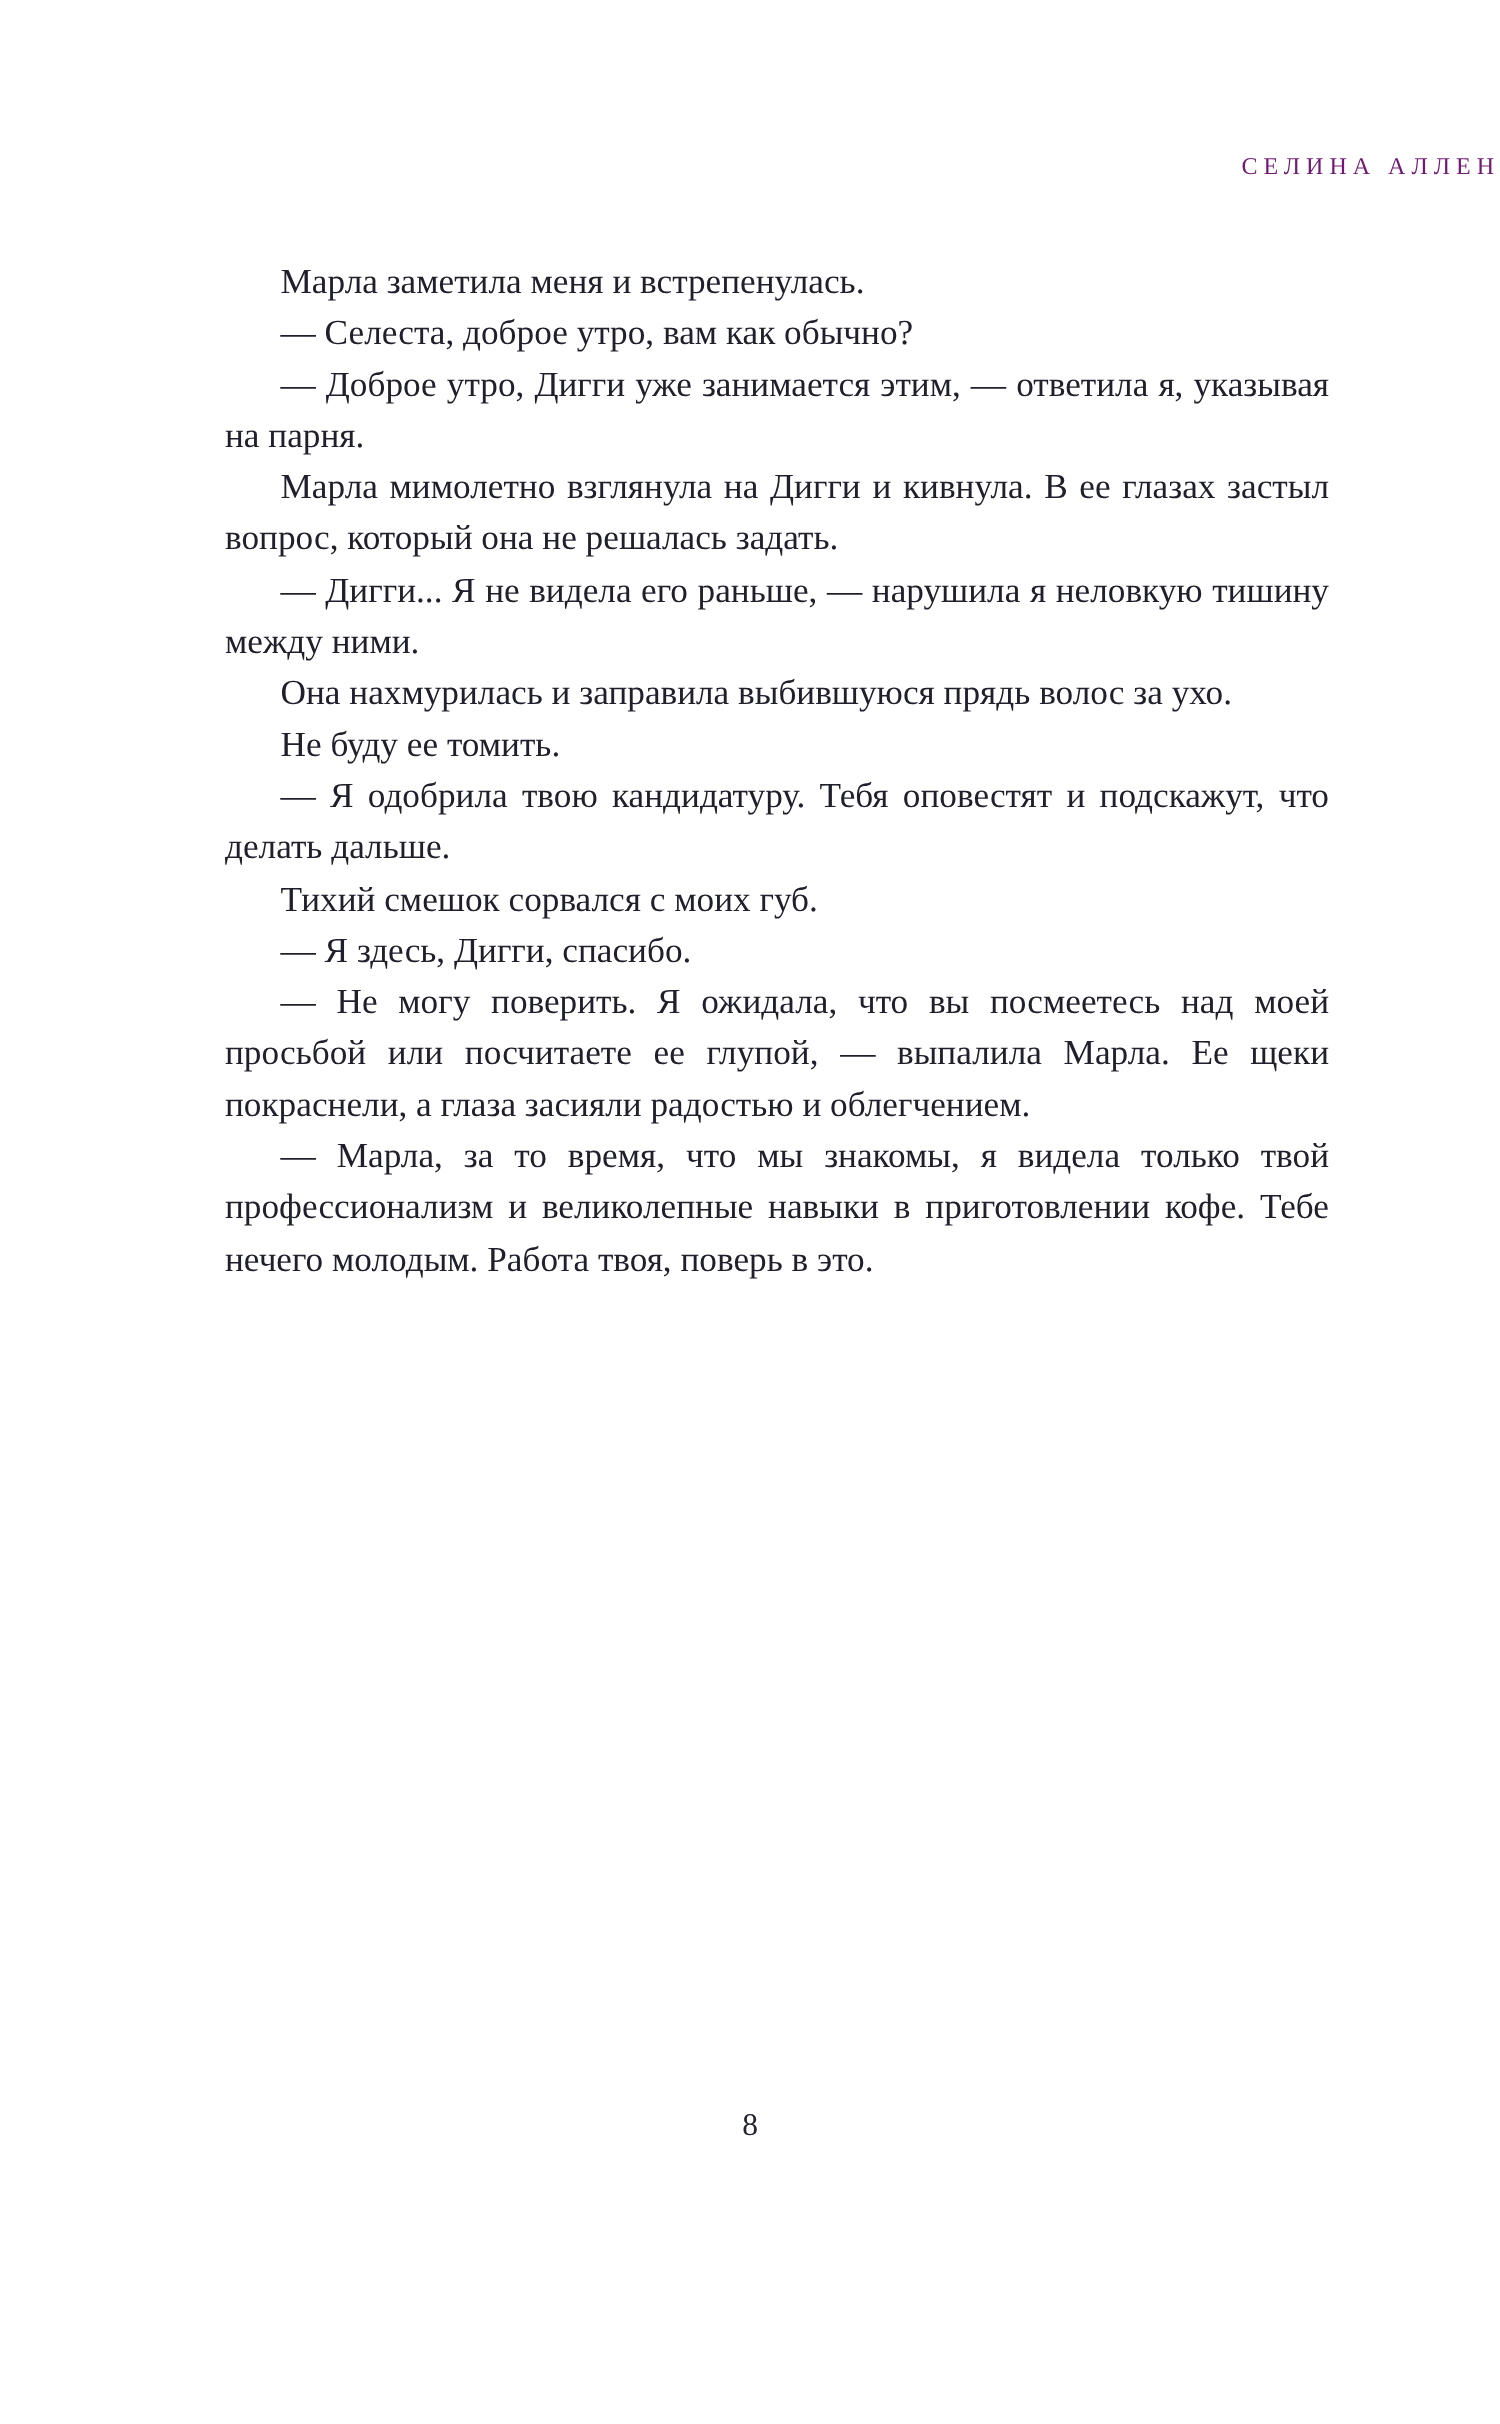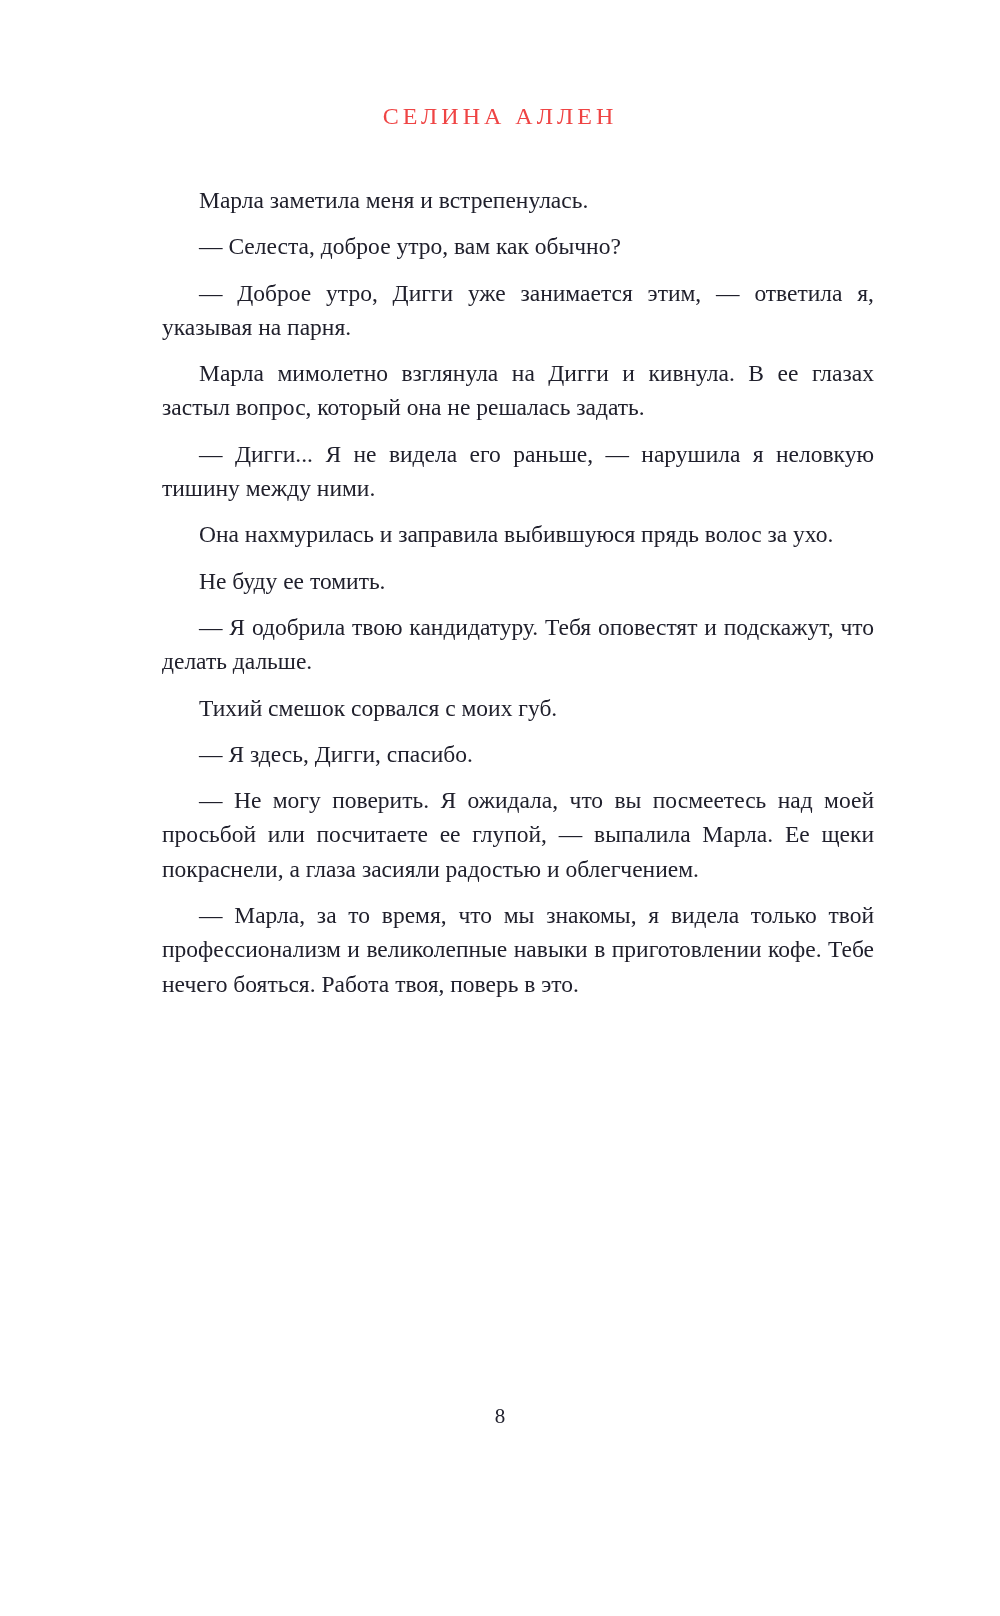--- a/index.html
+++ b/index.html
@@ -14,38 +14,38 @@
     background: #ffffff;
     font-family: "Liberation Serif", "DejaVu Serif", serif;
     color: #20202c;
     overflow: hidden;
   }
   .running-header {
     position: absolute;
     top: 103px;
     left: 0;
     width: 100%;
-    text-align: center;
-    font-size: 24px;
+    text-align: right;
+    font-size: 16px;
     letter-spacing: 4px;
-    color: #ef4444;
+    color: #701a75;
   }
   .body-text {
     position: absolute;
     top: 171px;
     left: 150px;
     width: 736px;
     font-size: 23.5px;
     line-height: 34.3px;
     text-align: justify;
     hyphens: auto;
     -webkit-hyphens: auto;
   }
   .body-text p {
-    margin: 12px;
+    margin: 0;
     padding: 0;
     text-indent: 37px;
   }
   .page-number {
     position: absolute;
     top: 1404px;
     left: 0;
     width: 100%;
     text-align: center;
     font-size: 21px;
@@ -64,18 +64,18 @@
     <p>— Селеста, доброе утро, вам как обычно?</p>
     <p>— Доброе утро, Дигги уже занимается этим, — ответила я, указывая на парня.</p>
     <p>Марла мимолетно взглянула на Дигги и кивнула. В ее глазах застыл вопрос, который она не решалась задать.</p>
     <p>— Дигги... Я не видела его раньше, — нарушила я неловкую тишину между ними.</p>
     <p>Она нахмурилась и заправила выбившуюся прядь волос за ухо.</p>
     <p>Не буду ее томить.</p>
     <p>— Я одобрила твою кандидатуру. Тебя оповестят и подскажут, что делать дальше.</p>
     <p>Тихий смешок сорвался с моих губ.</p>
     <p>— Я здесь, Дигги, спасибо.</p>
     <p>— Не могу поверить. Я ожидала, что вы посмеетесь над моей просьбой или посчитаете ее глупой, — выпалила Марла. Ее щеки покраснели, а глаза засияли радостью и облегчением.</p>
-    <p>— Марла, за то время, что мы знакомы, я видела только твой профессионализм и великолепные навыки в приготовлении кофе. Тебе нечего бояться. Работа твоя, поверь в это.</p>
+    <p>— Марла, за то время, что мы знакомы, я видела только твой профессионализм и великолепные навыки в приготовлении кофе. Тебе нечего молодым. Работа твоя, поверь в это.</p>
   </div>
 
   <div class="page-number">8</div>
 
 </div>
 
 </body></html>

